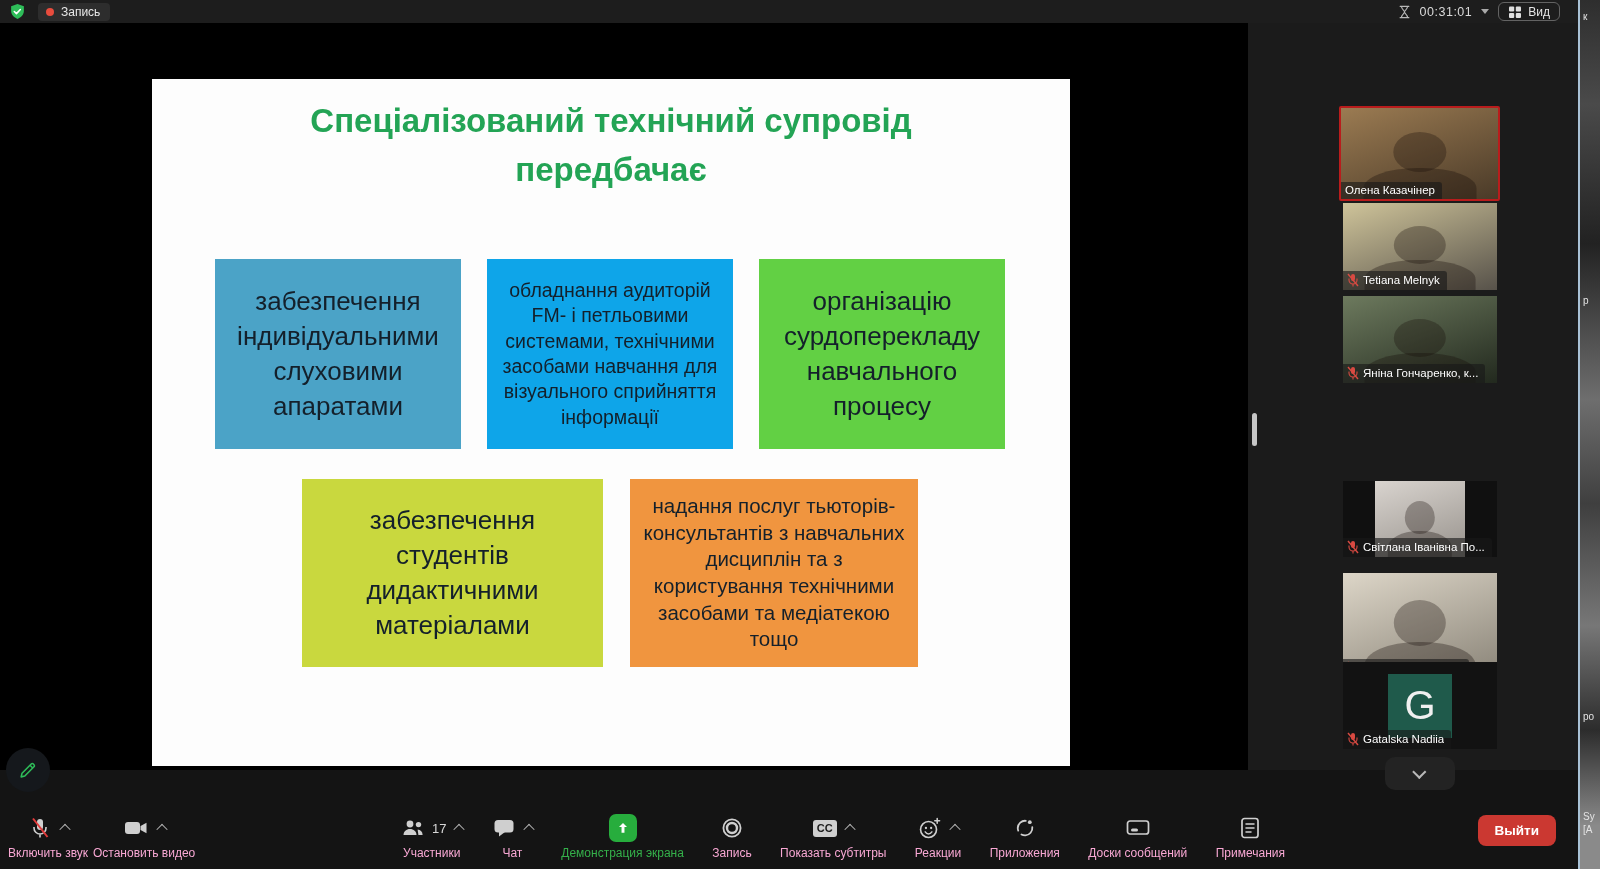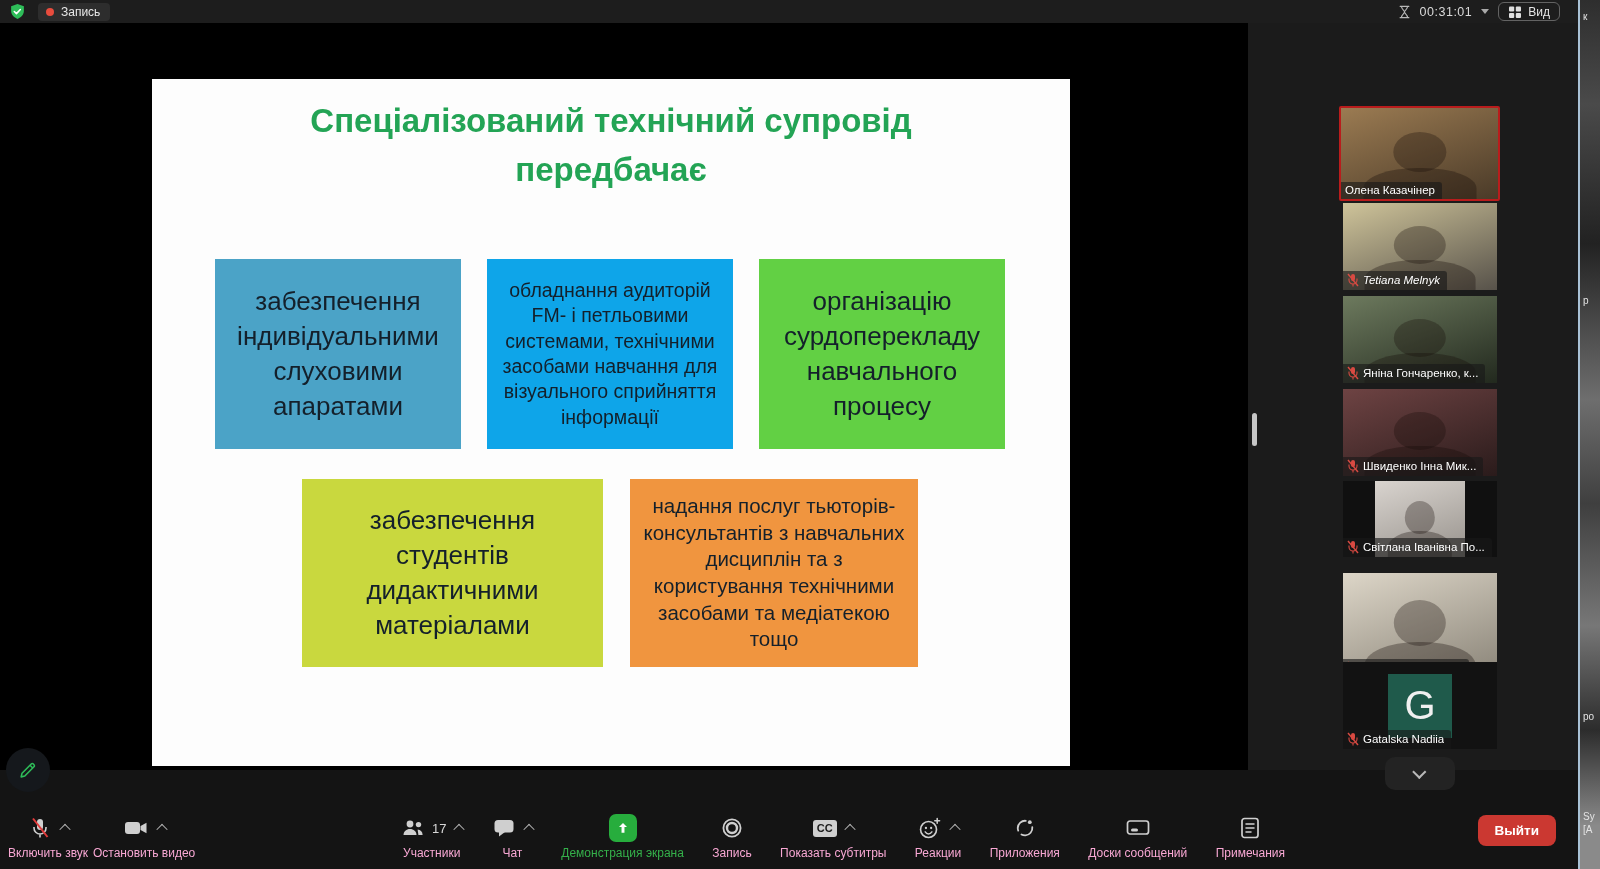--- a/index.html
+++ b/index.html
@@ -139,21 +139,21 @@
   <div class="panel" id="panel">
       <div class="tile active" style="left: 91px; top: 83px; width: 161px; height: 95px;">
         <div class="video" style="background:linear-gradient(160deg, #9b7b52 0%, #4a3a28 100%)">
                    <div class="head"></div>
           <div class="torso"></div>
         </div>
         <div class="name-bar">
           <span>Олена Казачінер</span>
         </div>
       </div>
-      <div class="tile" style="left: 95px; top: 180px; width: 154px; height: 87px; font-style: italic;">
+      <div class="tile" style="left: 95px; top: 180px; width: 154px; height: 87px;">
         <div class="video" style="background:linear-gradient(160deg, #cfc49a 0%, #57524a 100%)">
                    <div class="head"></div>
           <div class="torso"></div>
         </div>
         <div class="name-bar">
           <svg width="12" height="14" viewBox="0 0 12 14">
             <rect x="4" y="1" width="4" height="7" rx="2" fill="#d94a42"></rect>
             <path d="M2 5.5v1.5a4 4 0 0 0 8 0V5.5" stroke="#d94a42" stroke-width="1.1" fill="none"></path>
             <line x1="6" y1="11" x2="6" y2="13.5" stroke="#d94a42" stroke-width="1.1"></line>
             <line x1="1" y1="1" x2="11" y2="13" stroke="#d94a42" stroke-width="1.4"></line>
@@ -167,35 +167,20 @@
           <div class="torso"></div>
         </div>
         <div class="name-bar">
           <svg width="12" height="14" viewBox="0 0 12 14">
             <rect x="4" y="1" width="4" height="7" rx="2" fill="#d94a42"></rect>
             <path d="M2 5.5v1.5a4 4 0 0 0 8 0V5.5" stroke="#d94a42" stroke-width="1.1" fill="none"></path>
             <line x1="6" y1="11" x2="6" y2="13.5" stroke="#d94a42" stroke-width="1.1"></line>
             <line x1="1" y1="1" x2="11" y2="13" stroke="#d94a42" stroke-width="1.4"></line>
           </svg>
           <span>Яніна Гончаренко, к...</span>
-        </div>
-      </div>
-      <div class="tile" style="left: 95px; top: 366px; width: 154px; height: 87px;">
-        <div class="video" style="background:linear-gradient(160deg, #6e4343 0%, #2a1b1b 100%)">
-                   <div class="head"></div>
-          <div class="torso"></div>
-        </div>
-        <div class="name-bar">
-          <svg width="12" height="14" viewBox="0 0 12 14">
-            <rect x="4" y="1" width="4" height="7" rx="2" fill="#d94a42"></rect>
-            <path d="M2 5.5v1.5a4 4 0 0 0 8 0V5.5" stroke="#d94a42" stroke-width="1.1" fill="none"></path>
-            <line x1="6" y1="11" x2="6" y2="13.5" stroke="#d94a42" stroke-width="1.1"></line>
-            <line x1="1" y1="1" x2="11" y2="13" stroke="#d94a42" stroke-width="1.4"></line>
-          </svg>
-          <span>Швиденко Інна Мик...</span>
         </div>
       </div>
       <div class="tile" style="left: 95px; top: 458px; width: 154px; height: 76px;">
         <div class="pillar">
           <div class="video" style="background:linear-gradient(160deg, #d9d4cf 0%, #97928c 100%)">
                    <div class="head"></div>
             <div class="torso"></div>
           </div>
         </div>
         <div class="name-bar">

